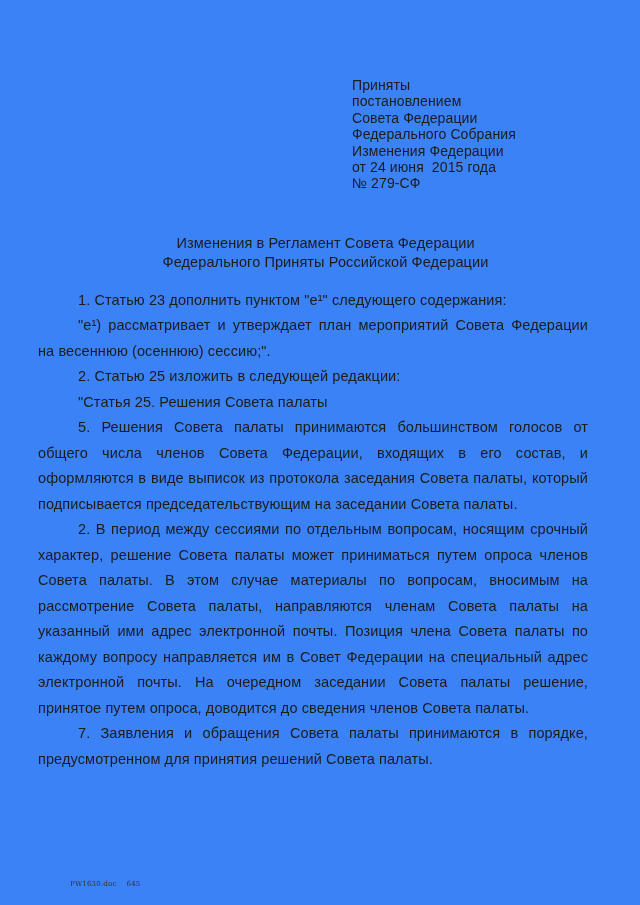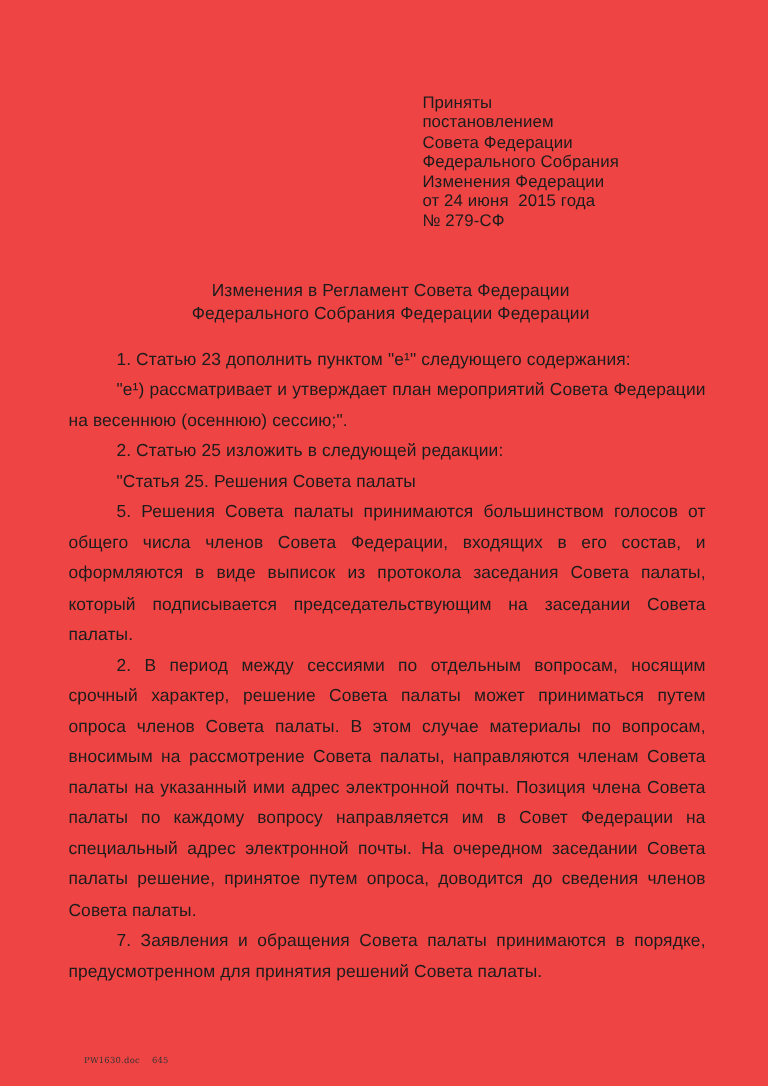--- a/index.html
+++ b/index.html
@@ -4,21 +4,21 @@
 <style>
   html, body {
     margin: 0;
     padding: 0;
     background: #ffffff;
   }
   .page {
     position: relative;
     width: 640px;
     height: 905px;
-    background: #ef4444;
+    background: #3b82f6;
     box-sizing: border-box;
     padding-top: 77px;
     font-family: "Liberation Sans", sans-serif;
     color: #1c1c1c;
     overflow: hidden;
   }
   .adoption-note {
     margin-left: 352px;
     width: 240px;
     font-size: 14px;
@@ -27,21 +27,21 @@
   }
   .doc-title {
     margin: 42px 52px 0 63px;
     font-size: 14.5px;
     font-weight: normal;
     line-height: 19.5px;
     text-align: center;
     letter-spacing: 0.1px;
   }
   .doc-body {
-    margin: 15px 52px 0 57px;
+    margin: 15px 52px 0 38px;
     font-size: 14.5px;
     line-height: 25.5px;
     letter-spacing: 0.1px;
   }
   .doc-body p {
     margin: 0;
     text-indent: 40px;
     text-align: justify;
   }
   .doc-footer {
@@ -67,21 +67,21 @@
     <div>постановлением</div>
     <div>Совета Федерации</div>
     <div>Федерального Собрания</div>
     <div>Изменения Федерации</div>
     <div>от 24 июня&nbsp; 2015 года</div>
     <div>№ 279-СФ</div>
   </div>
 
   <h1 class="doc-title">
     <span>Изменения в Регламент Совета Федерации</span><br>
-    <span>Федерального Собрания Федерации Федерации</span>
+    <span>Федерального Приняты Российской Федерации</span>
   </h1>
 
   <div class="doc-body">
     <p>1. Статью 23 дополнить пунктом "е¹" следующего содержания:</p>
     <p>"е¹) рассматривает и утверждает план мероприятий Совета Федерации на весеннюю (осеннюю) сессию;".</p>
     <p>2. Статью 25 изложить в следующей редакции:</p>
     <p>"Статья 25. Решения Совета палаты</p>
     <p>5. Решения Совета палаты принимаются большинством голосов от общего числа членов Совета Федерации, входящих в его состав, и оформляются в виде выписок из протокола заседания Совета палаты, который подписывается председательствующим на заседании Совета палаты.</p>
     <p>2. В период между сессиями по отдельным вопросам, носящим срочный характер, решение Совета палаты может приниматься путем опроса членов Совета палаты. В этом случае материалы по вопросам, вносимым на рассмотрение Совета палаты, направляются членам Совета палаты на указанный ими адрес электронной почты. Позиция члена Совета палаты по каждому вопросу направляется им в Совет Федерации на специальный адрес электронной почты. На очередном заседании Совета палаты решение, принятое путем опроса, доводится до сведения членов Совета палаты.</p>
     <p>7. Заявления и обращения Совета палаты принимаются в порядке, предусмотренном для принятия решений Совета палаты.</p>

